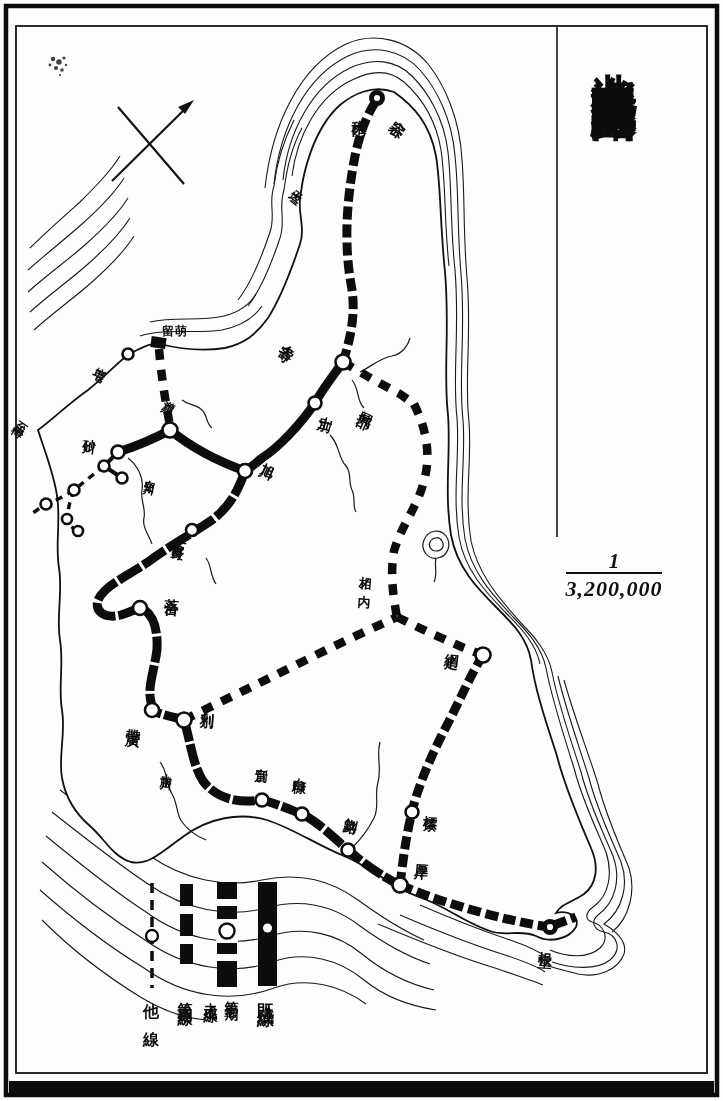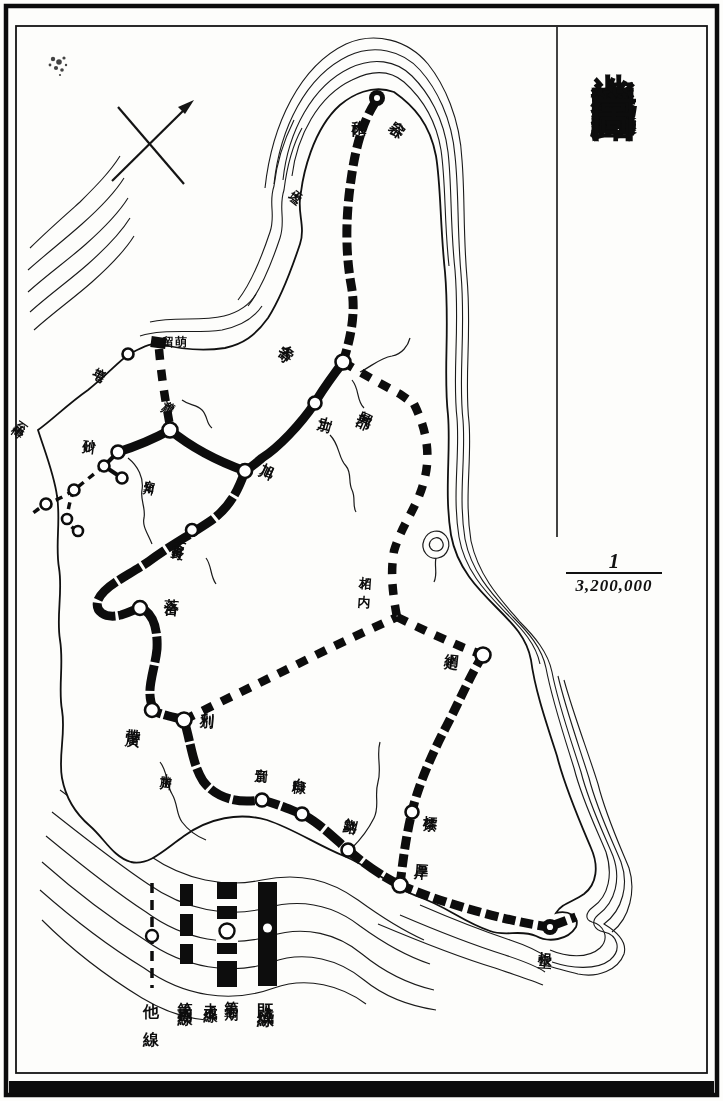--- a/index.html
+++ b/index.html
@@ -8,26 +8,26 @@
   svg{position:absolute;left:0;top:0;}
   
   #map-title{position:absolute;left:583px;top:36px;height:505px;
     writing-mode:vertical-rl;text-orientation:upright;
     font-size:46px;font-weight:bold;letter-spacing:3px;color:#0d0d0d;}
   
   #scale{position:absolute;left:560px;top:551px;width:108px;text-align:center;
          font-style:italic;font-weight:bold;}
   #scale .num{font-size:21px;display:block;line-height:20px;}
   #scale .bar{display:block;width:96px;height:0;border-top:2.4px solid #111;margin:1px auto 2px auto;}
-  #scale .den{font-size:17px;letter-spacing:1px;display:block;}
+  #scale .den{font-size:22px;letter-spacing:1px;display:block;}
   
   .maplabel{position:absolute;writing-mode:vertical-rl;text-orientation:upright;
     font-weight:bold;letter-spacing:2px;color:#0d0d0d;transform-origin:top left;
     white-space:nowrap;line-height:1;}
-  .maplabel.h{writing-mode:horizontal-tb;letter-spacing:1px;margin-top:11px;}
+  .maplabel.h{writing-mode:horizontal-tb;letter-spacing:1px;}
   
   .leglabel{position:absolute;writing-mode:vertical-rl;text-orientation:upright;
     font-weight:bold;color:#0d0d0d;letter-spacing:3px;line-height:1;}
 </style>
 </head>
 <body>
 
 <div id="page">
 
   <svg width="723" height="1101" viewBox="0 0 723 1101">

